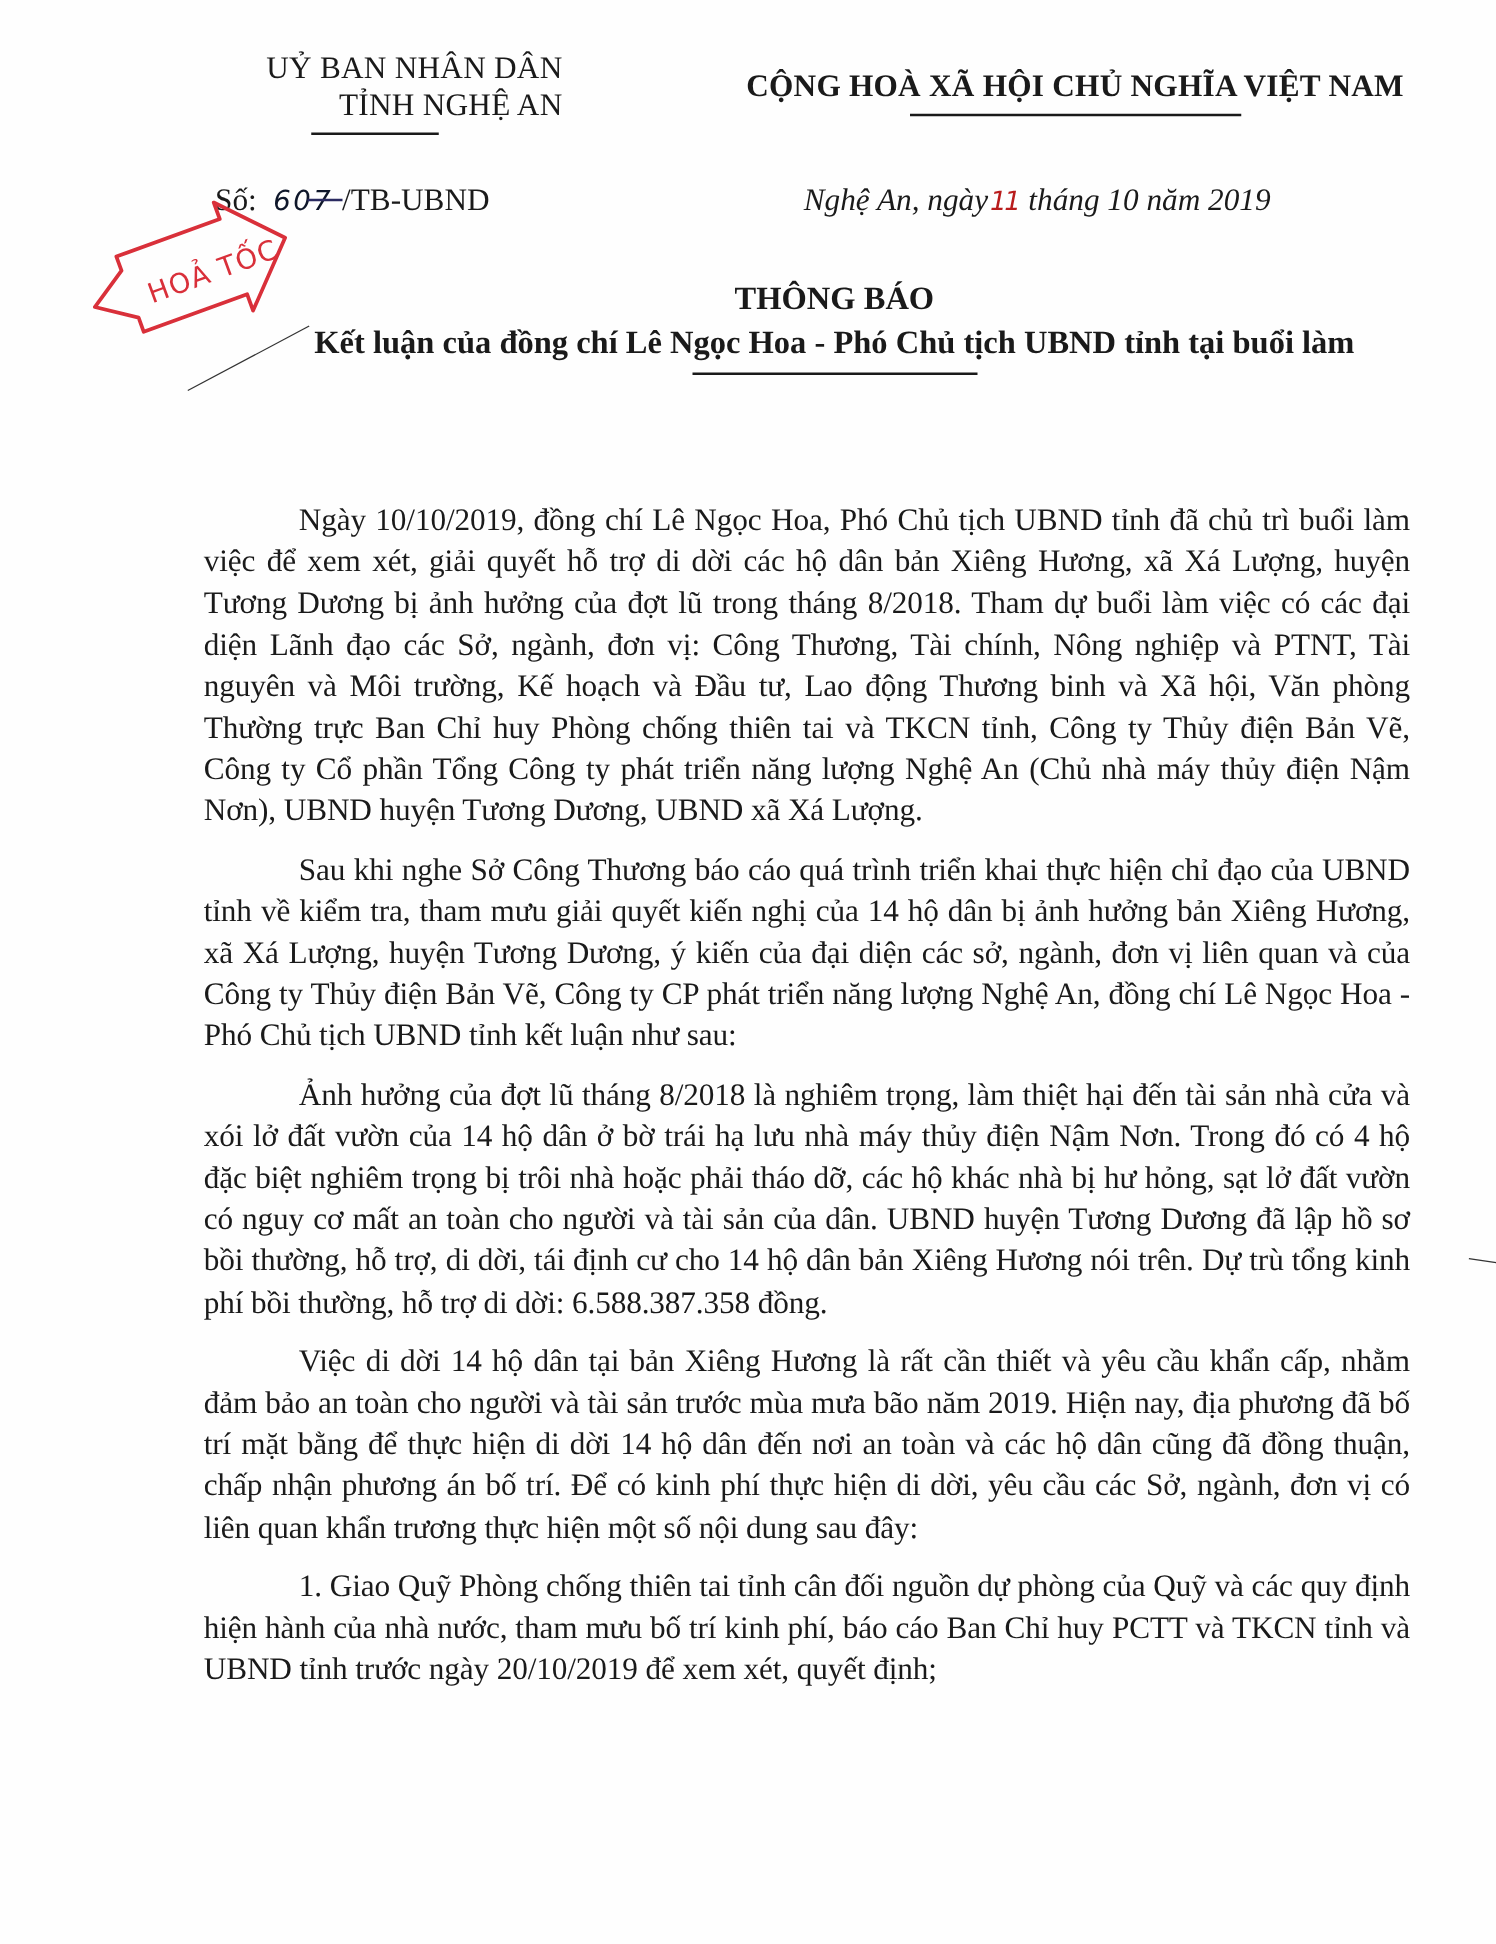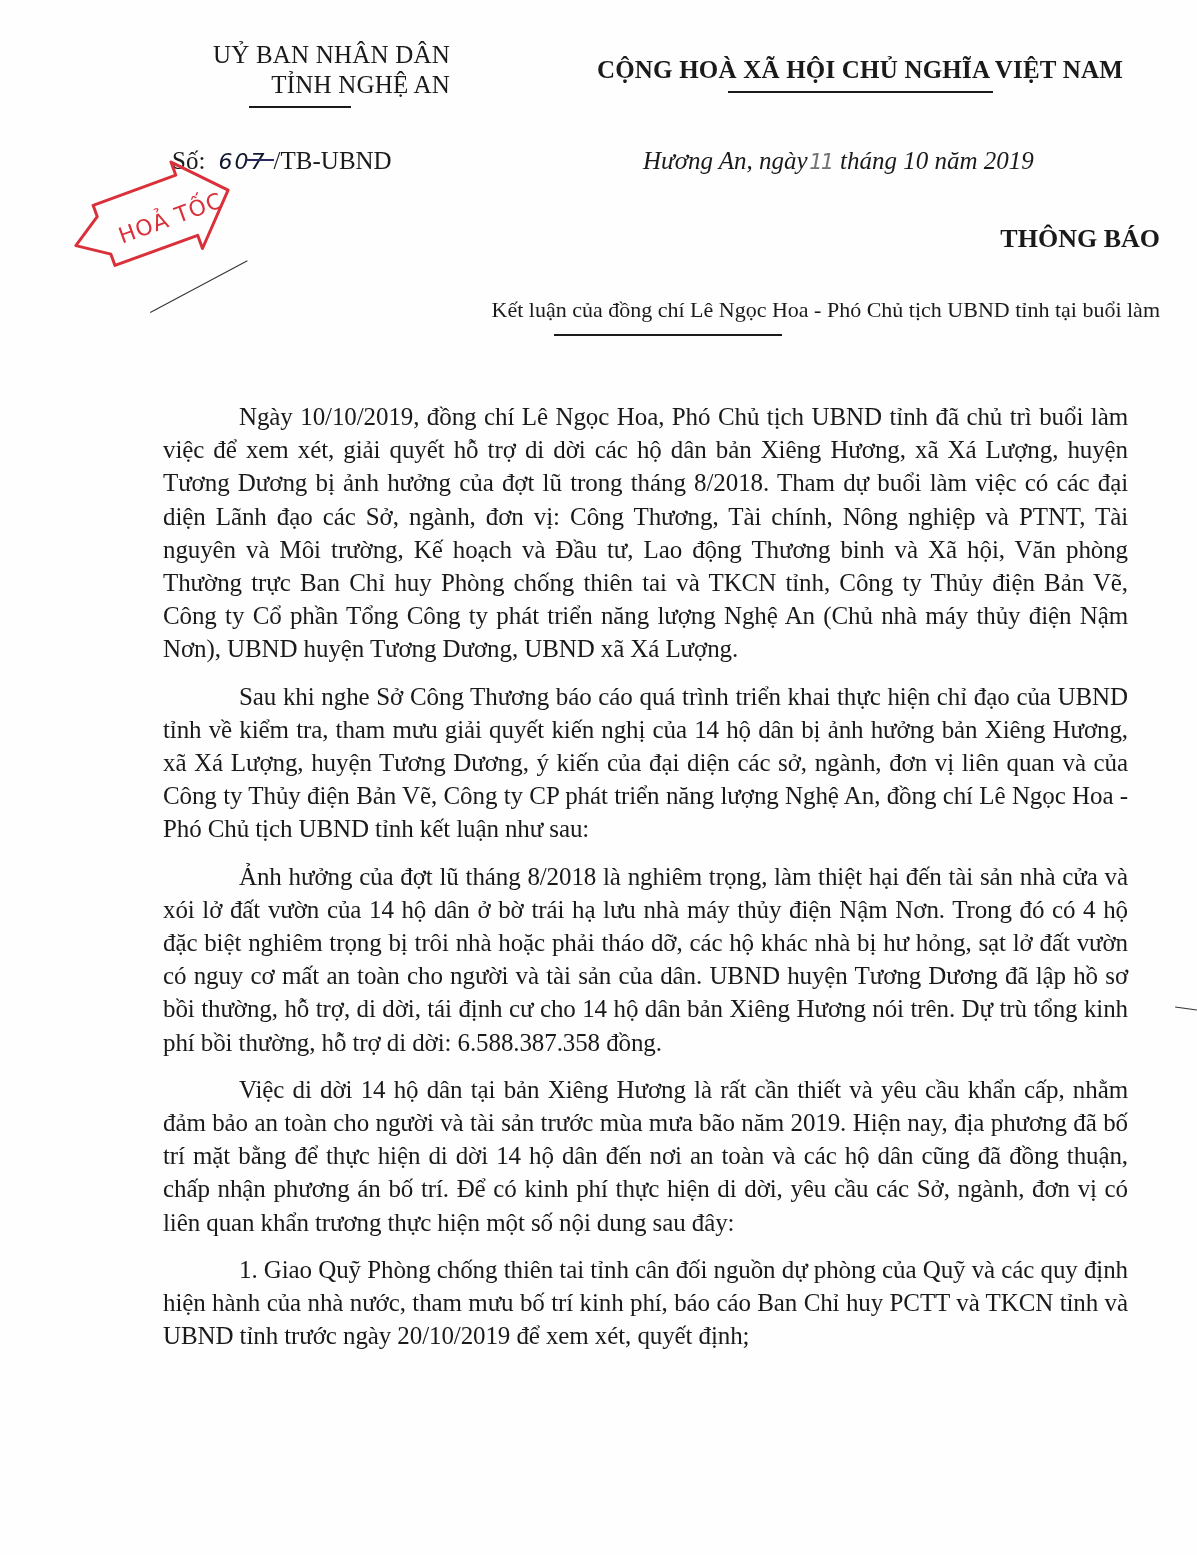--- a/index.html
+++ b/index.html
@@ -76,21 +76,21 @@
       position: absolute;
       left: 643px;
       top: 146px;
       font-size: 25px;
       line-height: 30px;
       font-style: italic;
       white-space: nowrap;
     }
     .date-hand {
       font-family: "DejaVu Sans", sans-serif;
-      color: #737373;
+      color: #b91c1c;
       font-size: 21px;
       letter-spacing: -2px;
       display: inline-block;
       width: 26px;
       text-align: center;
     }
     .stamp {
       position: absolute;
       left: 55px;
       top: 200px;
@@ -107,32 +107,31 @@
       font-size: 22px;
       color: #d9303a;
       letter-spacing: 1px;
       white-space: nowrap;
     }
     .title-block {
       position: absolute;
       left: 175px;
       top: 222px;
       width: 985px;
-      text-align: right;
+      text-align: center;
     }
     .doc-type {
       font-size: 26px;
       font-weight: bold;
       line-height: 34px;
     }
     .doc-subject {
-      font-size: 22px;
-      font-weight: normal;
+      font-size: 26px;
+      font-weight: bold;
       line-height: 36px;
-      margin-top: 36px;
     }
     .rule.subject { width: 228px; margin-top: 6px; }
     .pen-stroke {
       position: absolute;
       left: 150px;
       top: 312px;
       width: 110px;
       height: 0;
       border-top: 1px solid #333;
       transform: rotate(-28deg);
@@ -174,21 +173,21 @@
   <div class="org-line org-bold">CỘNG HOÀ XÃ HỘI CHỦ NGHĨA VIỆT NAM</div>
   <div class="rule long"></div>
 </div>
 
 <div class="doc-number">
   <span>Số:</span>
   <span class="handwrite">607</span><span>/TB-UBND</span>
 </div>
 
 <div class="place-date">
-  <span>Hương An, ngày</span><span class="date-hand">11</span>
+  <span>Nghệ An, ngày</span><span class="date-hand">11</span>
   <span>tháng 10 năm 2019</span>
 </div>
 
 <div class="stamp">
   <svg width="170" height="100" viewBox="0 0 170 100">
     <path d="M4 50 L34 30 L34 18 L122 18 L122 4 L166 50 L122 96 L122 82 L34 82 L34 70 Z" fill="none" stroke="#d9303a" stroke-width="3" stroke-linejoin="round"></path>
   </svg>
   <div class="stamp-text">HOẢ TỐC</div>
 </div>
 

